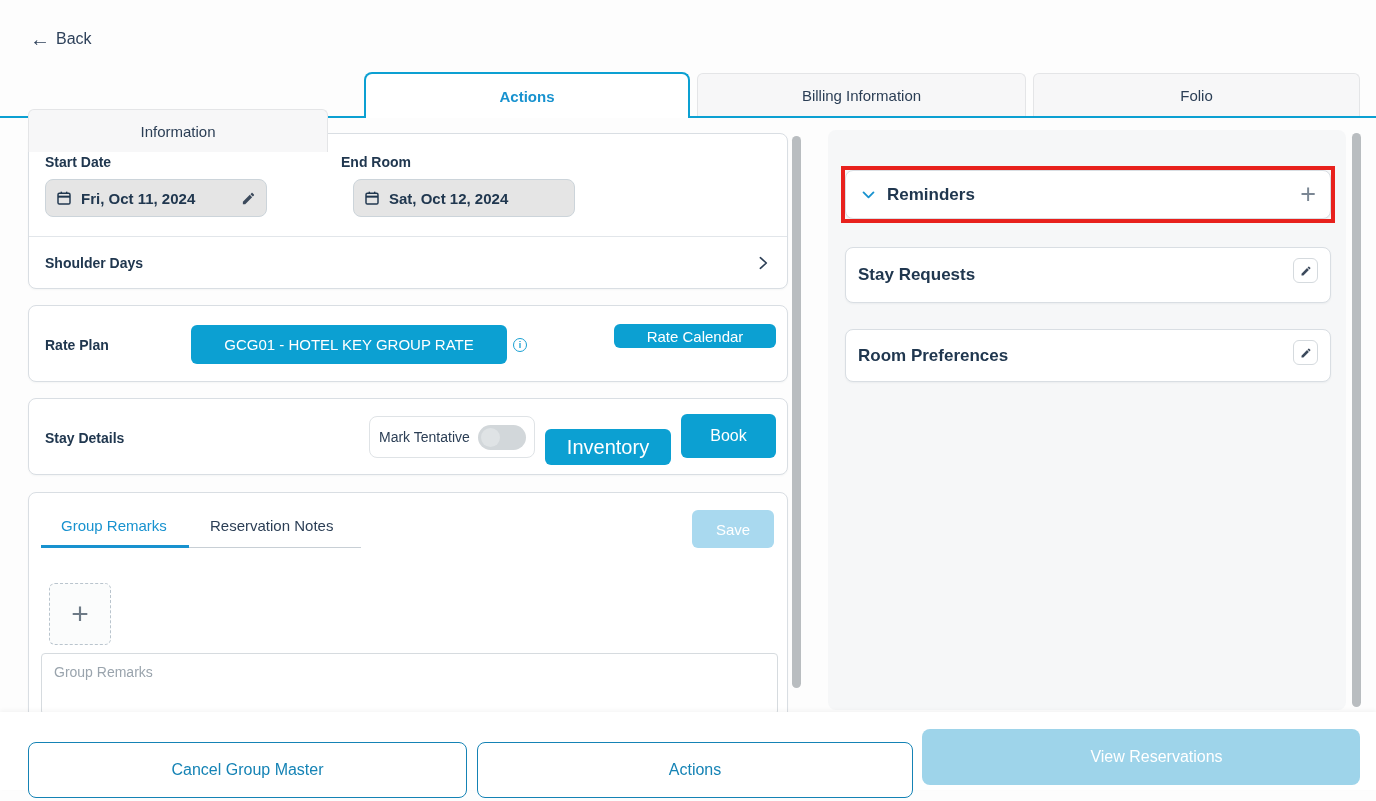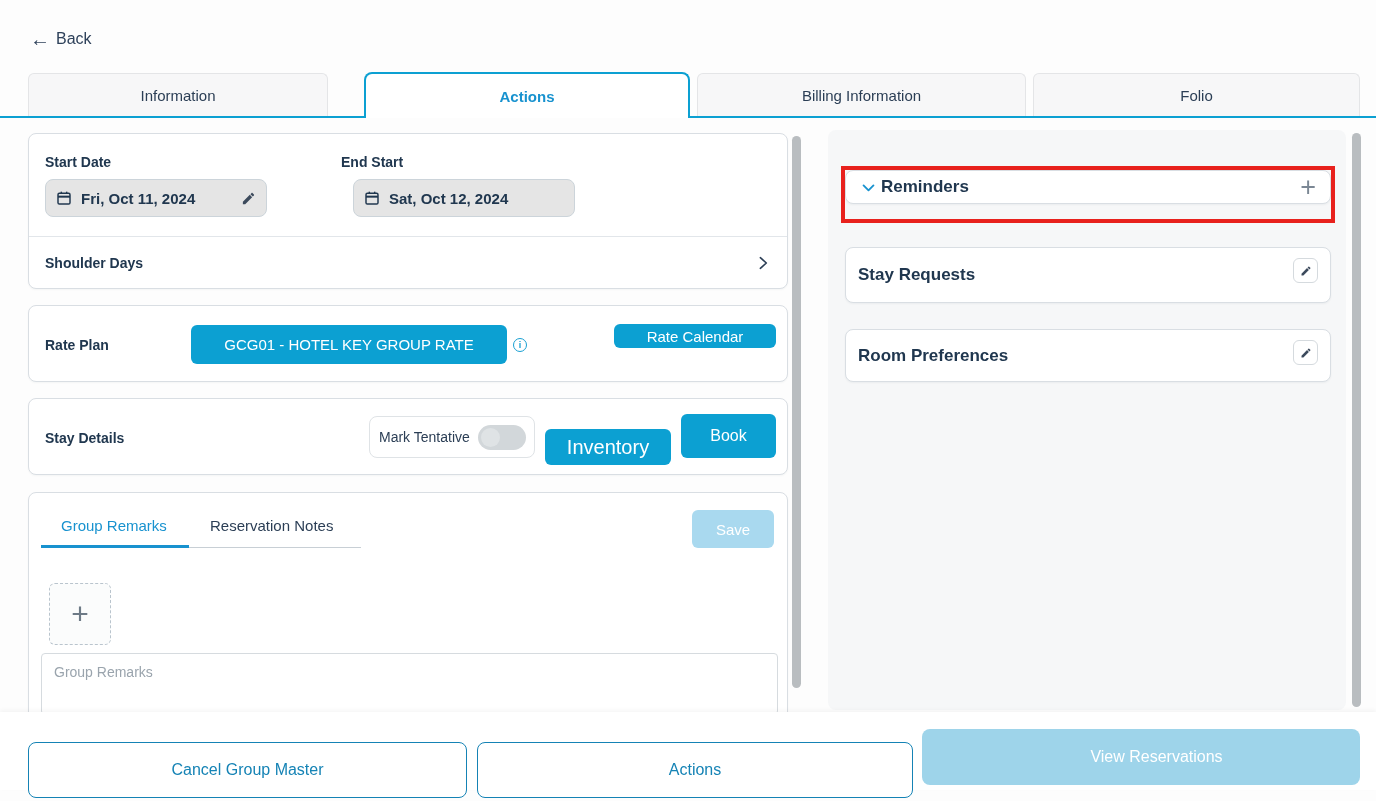--- a/index.html
+++ b/index.html
@@ -19,21 +19,21 @@
   .back-arrow { font-size:20px; line-height:1; color:#2e415a; }
 
   
   .tabbar { position:absolute; left:0; top:72px; width:1376px; height:46px; }
   .tabline { position:absolute; left:0; bottom:0; width:100%; height:2px; background:#0ca0d2; }
   .tab { position:absolute; top:1px; height:43px; display:flex; align-items:center; justify-content:center;
     background:#f7f7f8; border:1px solid #e4e5e7; border-bottom:none; border-radius:6px 6px 0 0;
     font-size:15px; color:#2b3e55; cursor:pointer; z-index:1; }
   .tab.active { top:0; height:46px; background:#ffffff; border:2px solid #0ca0d2; border-bottom:none;
     border-radius:8px 8px 0 0; color:#1892cf; font-weight:700; z-index:3; }
-  .tab-information { left:28px;  width:300px; }
+  .tab-information { left:28px;  width:300px;margin-top:36px; }
   .tab-details     { left:364px; width:326px; }
   .tab-billing     { left:697px; width:329px; }
   .tab-folio       { left:1033px;width:327px; }
 
   
   .card { position:absolute; background:#ffffff; border:1px solid #d9dee3; border-radius:8px;
     box-shadow:0 1px 2px rgba(20,40,60,0.04); }
 
   .field-label { font-size:14px; font-weight:700; color:#20374f; }
 
@@ -98,21 +98,21 @@
   .scrollbar { position:absolute; border-radius:5px; background:#b9bdc0; }
   .sb-left  { left:792px;  top:136px; width:9px; height:552px; }
   .sb-right { left:1352px; top:133px; width:9px; height:574px; }
 
   
   .right-panel { position:absolute; left:828px; top:130px; width:518px; height:580px;
     background:#f6f7f8; border-radius:8px; }
   .rp-card { position:absolute; left:17px; width:486px; background:#ffffff; border:1px solid #d9dee3;
     border-radius:8px; box-shadow:0 1px 2px rgba(20,40,60,0.05); display:flex; align-items:center; }
   .rp-title { font-size:17px; font-weight:700; color:#20374f; }
-  .reminders-card { top:40px; height:34px; padding:0 14px; gap:4px; }
+  .reminders-card { top:40px; height:49px; padding:0 14px; gap:10px; }
   .annotation-red { position:absolute; left:13px; top:36px; width:494px; height:57px;
     border:4px solid #e8211d; z-index:4; pointer-events:none; }
   .plus-icon { margin-left:auto; font-size:27px; font-weight:300; color:#7b8794; line-height:1; cursor:pointer; }
   .stay-requests-card { top:117px; height:56px; padding:0 12px; }
   .room-pref-card { top:199px; height:53px; padding:0 12px; }
   .pencil-btn { margin-left:auto; width:25px; height:25px; border:1px solid #d5dade; border-radius:6px;
     background:#fff; display:flex; align-items:center; justify-content:center; cursor:pointer;
     align-self:flex-start; margin-top:10px; }
   .stay-requests-card .pencil-btn, .room-pref-card .pencil-btn { margin-top:10px; }
 
@@ -141,21 +141,21 @@
   <div class="tabbar">
     <div class="tabline"></div>
     <div class="tab tab-information">Information</div>
     <div class="tab active tab-details">Actions</div>
     <div class="tab tab-billing">Billing Information</div>
     <div class="tab tab-folio">Folio</div>
   </div>
 
   <div class="card card-dates">
     <div class="field-label lbl-start">Start Date</div>
-    <div class="field-label lbl-end">End Start</div>
+    <div class="field-label lbl-end">End Room</div>
 
     <div class="date-field df-start">
       <span>
         <svg width="16" height="16" viewBox="0 0 24 24" fill="none" stroke="#20374f" stroke-width="2.2">
           <rect x="3" y="5" width="18" height="16" rx="2"></rect>
           <line x1="3" y1="10" x2="21" y2="10" stroke-width="3"></line>
           <line x1="8" y1="2.5" x2="8" y2="6"></line>
             <line x1="16" y1="2.5" x2="16" y2="6"></line>
         </svg>
       </span>

